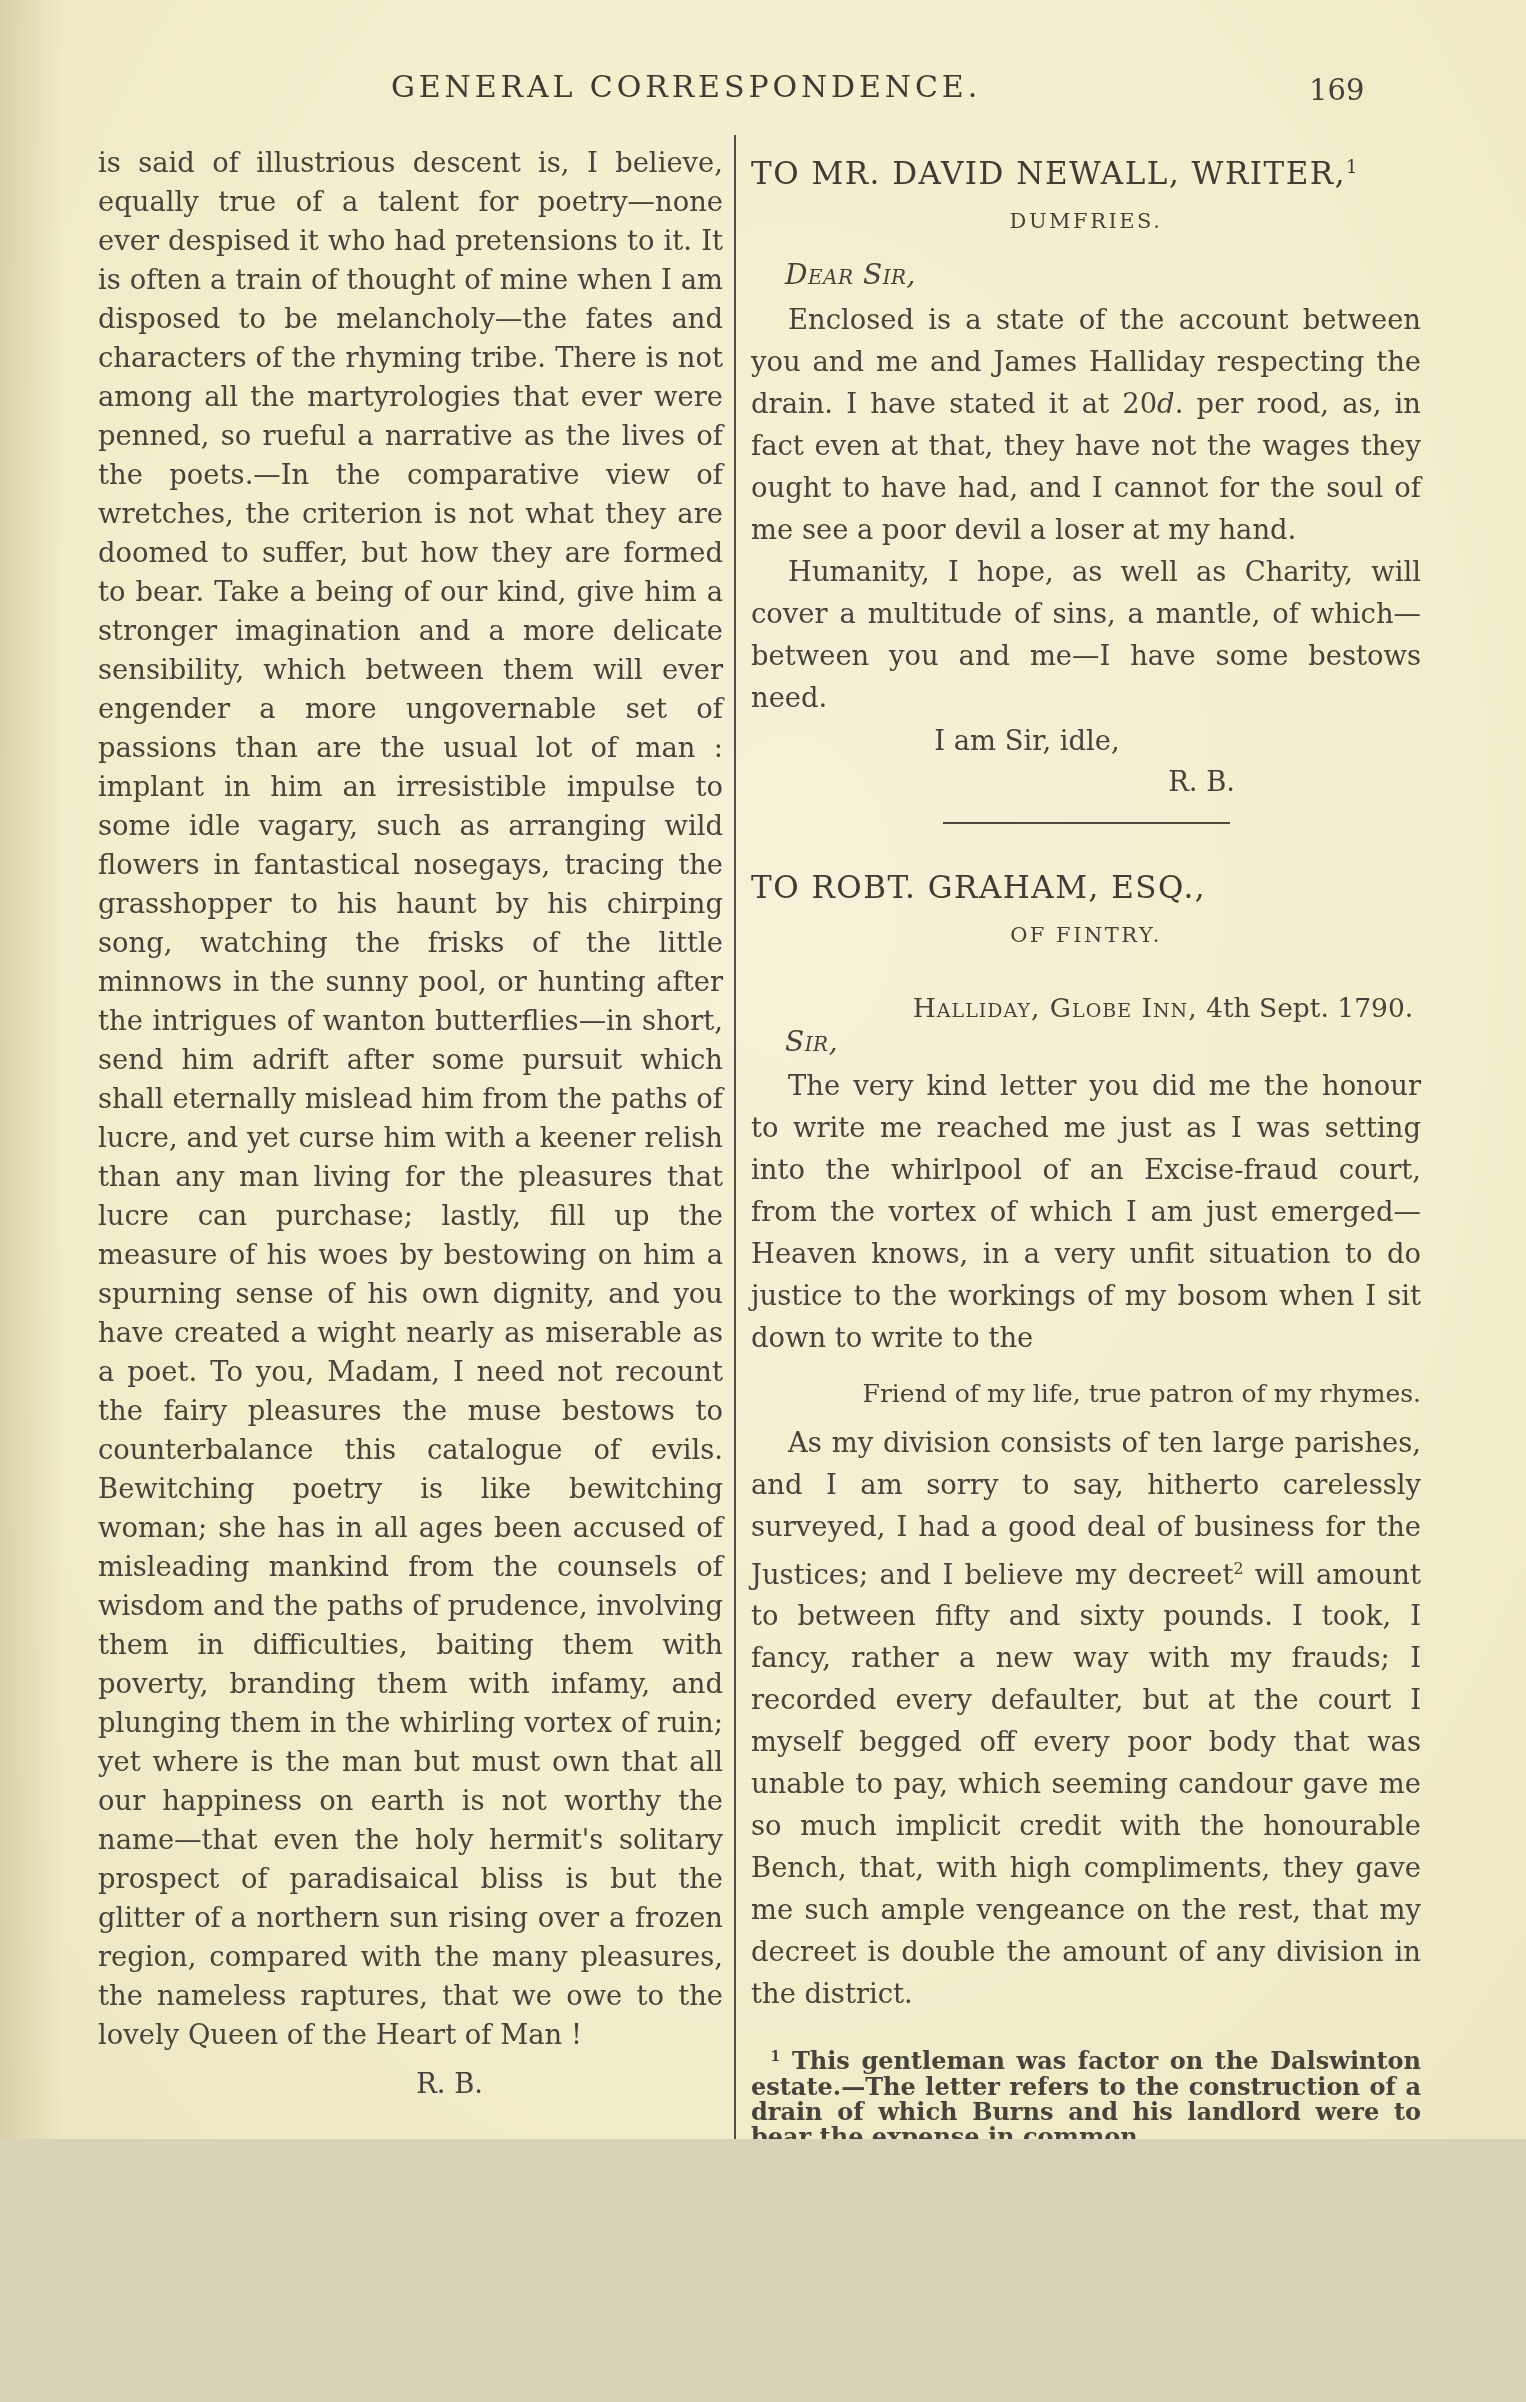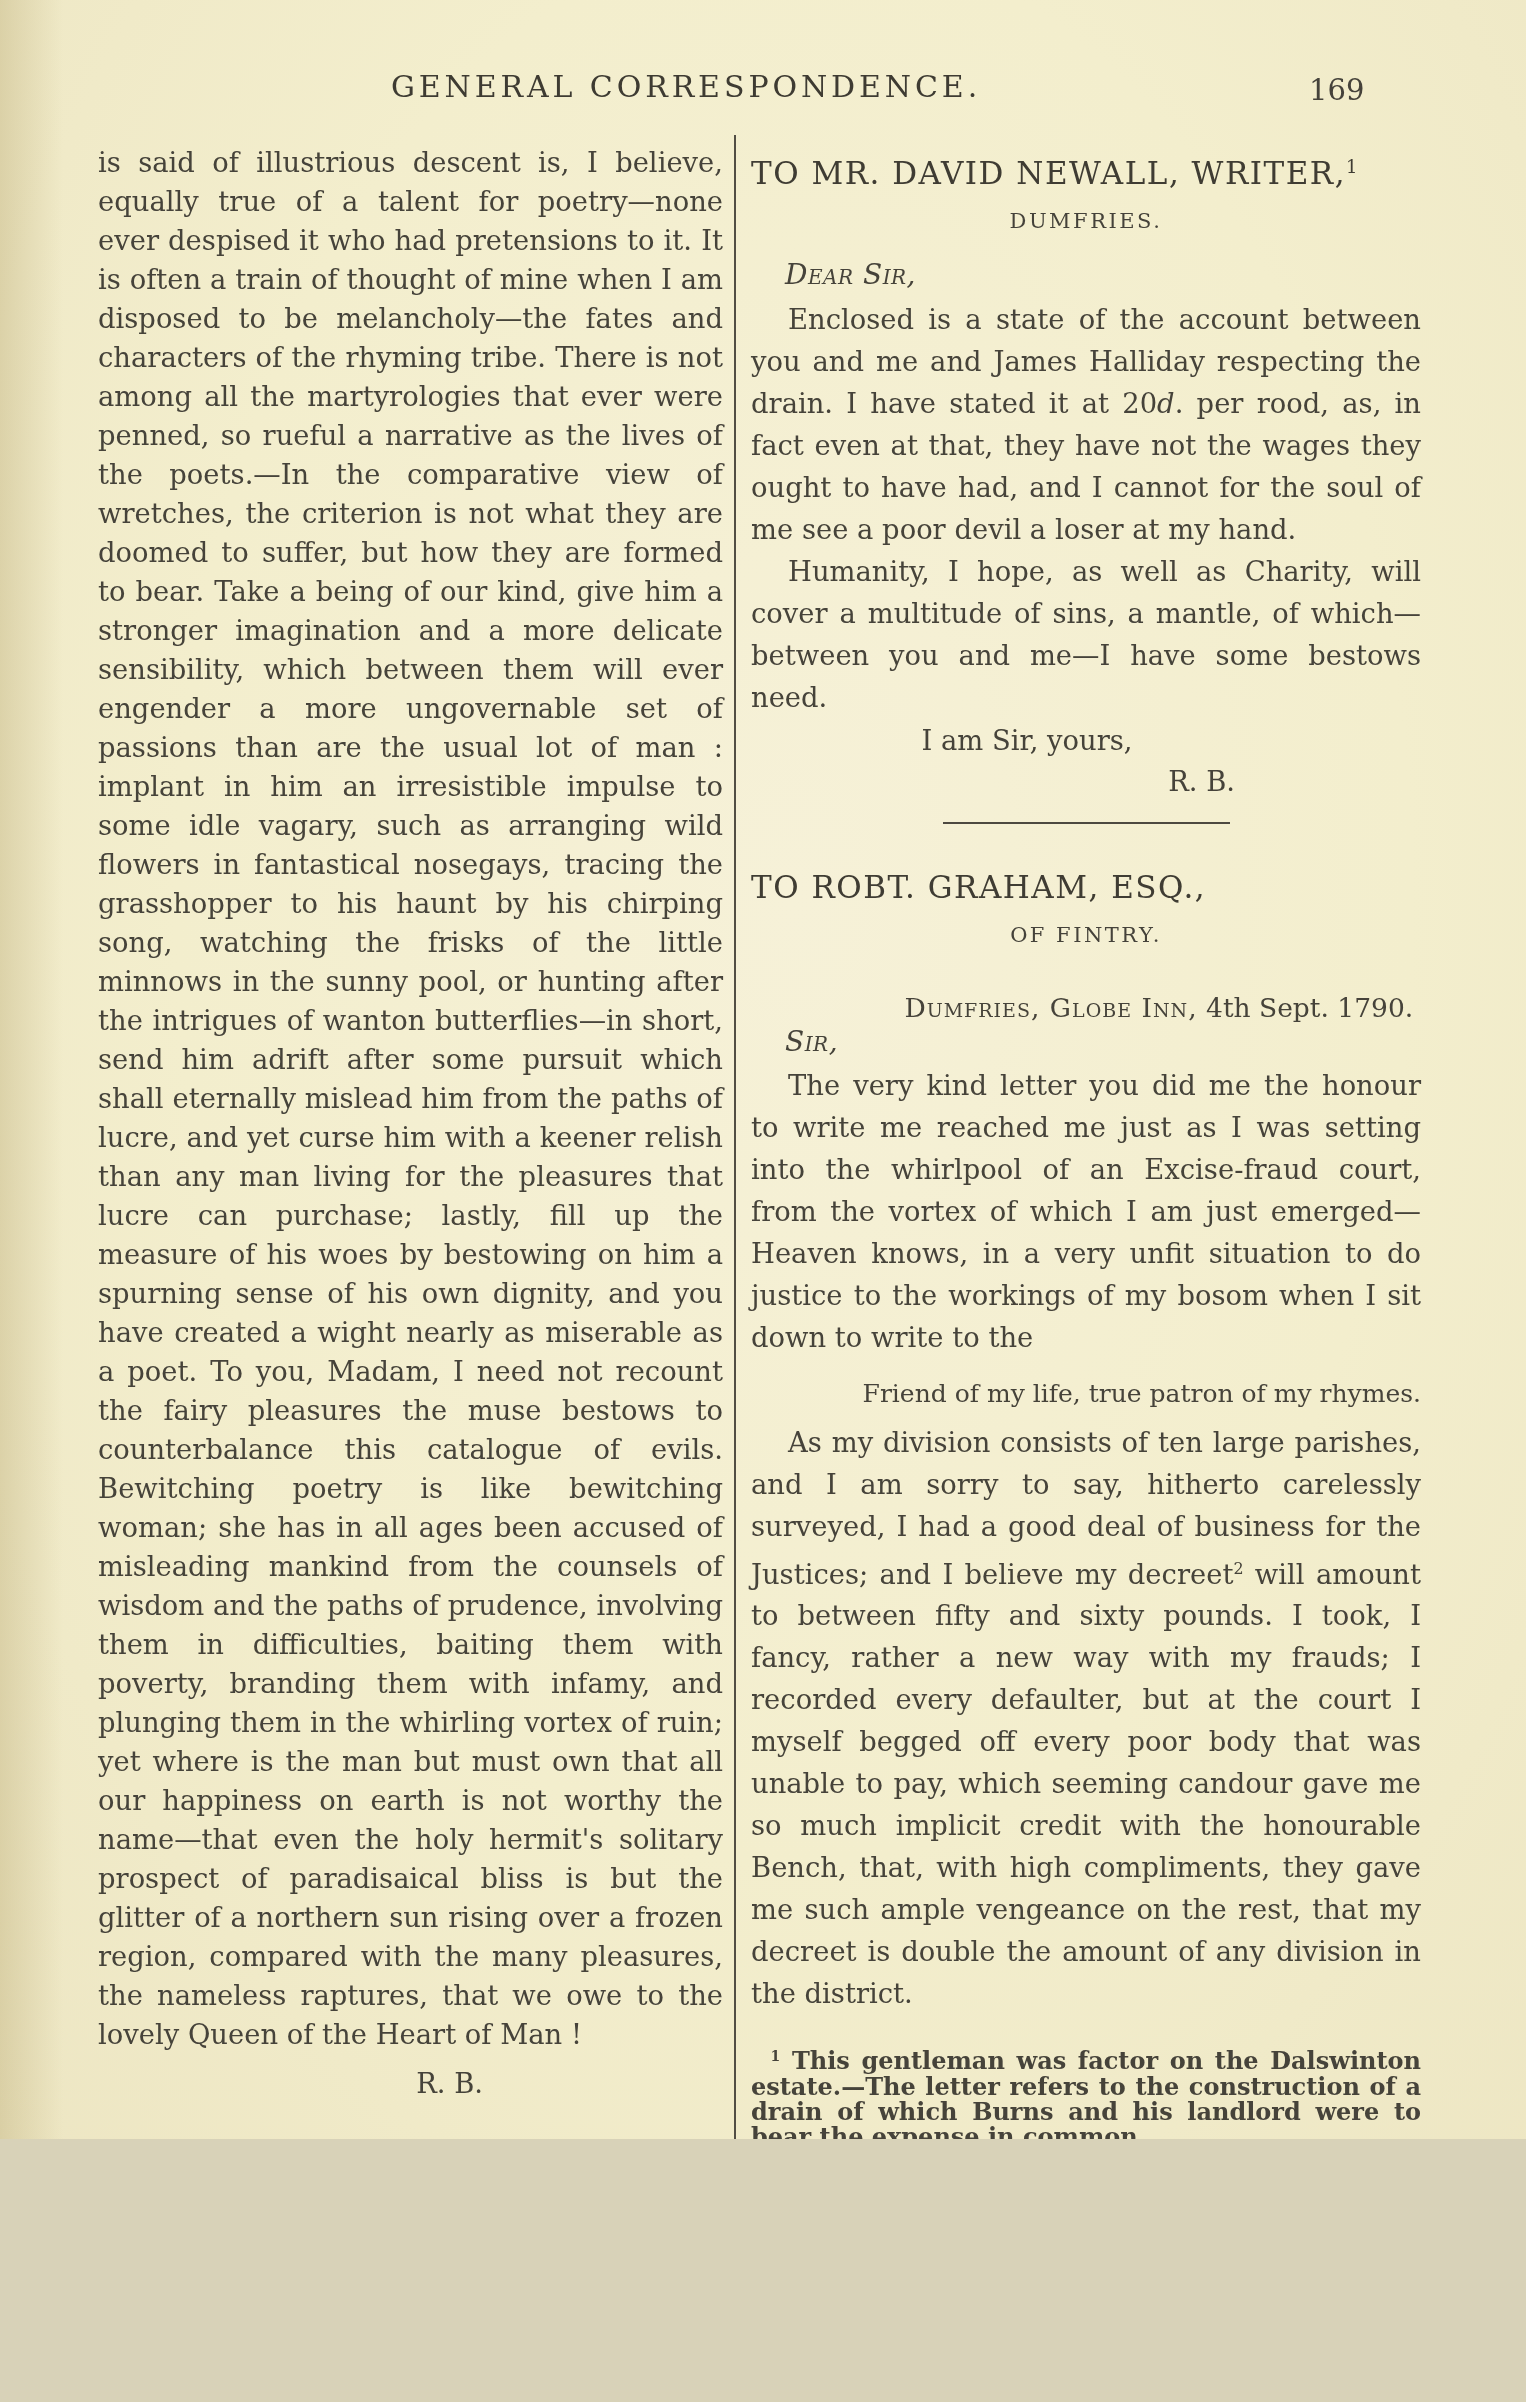--- a/index.html
+++ b/index.html
@@ -85,28 +85,28 @@
     <div class="rule left-rule"></div>
   </div>
 
   <div class="col-right">
 
     <h2 class="letter-title"><span>TO MR. DAVID NEWALL, WRITER,</span><span class="sup">1</span></h2>
     <div class="place">DUMFRIES.</div>
     <div class="salutation">Dear Sir,</div>
     <p class="body-par"><span>Enclosed is a state of the account between you and me and James Halliday respecting the drain.  I have stated it at 20</span><span class="ital">d</span><span>. per rood, as, in fact even at that, they have not the wages they ought to have had, and I cannot for the soul of me see a poor devil a loser at my hand.</span></p>
     <p class="body-par no-gap">Humanity, I hope, as well as Charity, will cover a multitude of sins, a mantle, of which—between you and me—I have some bestows need.</p>
-    <div class="valediction">I am Sir, yours,</div>
+    <div class="valediction">I am Sir, idle,</div>
     <div class="sig-right">R. B.</div>
 
     <div class="rule right-rule"></div>
 
     <h2 class="letter-title letter2-title">TO ROBT. GRAHAM, ESQ.,</h2>
     <div class="place">OF FINTRY.</div>
-    <div class="dateline"><span class="sc">Dumfries, Globe Inn,</span><span> 4th Sept. 1790.</span></div>
+    <div class="dateline"><span class="sc">Halliday, Globe Inn,</span><span> 4th Sept. 1790.</span></div>
     <div class="salutation salutation2">Sir,</div>
     <p class="body-par">The very kind letter you did me the honour to write me reached me just as I was setting into the whirlpool of an Excise-fraud court, from the vortex of which I am just emerged—Heaven knows, in a very unfit situation to do justice to the workings of my bosom when I sit down to write to the</p>
     <div class="quote">Friend of my life, true patron of my rhymes.</div>
     <p class="body-par no-gap"><span>As my division consists of ten large parishes, and I am sorry to say, hitherto carelessly surveyed, I had a good deal of business for the Justices; and I believe my decreet</span><span class="sup">2</span><span> will amount to between fifty and sixty pounds.  I took, I fancy, rather a new way with my frauds; I recorded every defaulter, but at the court I myself begged off every poor body that was unable to pay, which seeming candour gave me so much implicit credit with the honourable Bench, that, with high compliments, they gave me such ample vengeance on the rest, that my decreet is double the amount of any division in the district.</span></p>
 
     <div class="footnotes">
       <p><span class="sup">1</span> <span>This gentleman was factor on the Dalswinton estate.—The letter refers to the construction of a drain of which Burns and his landlord were to bear the expense in common.</span></p>
       <p><span class="sup">2</span> <span>The amount adjudicated to Burns as a reward for informing against offenders within a given time—a handsome perquisite certainly.</span></p>
     </div>
 

